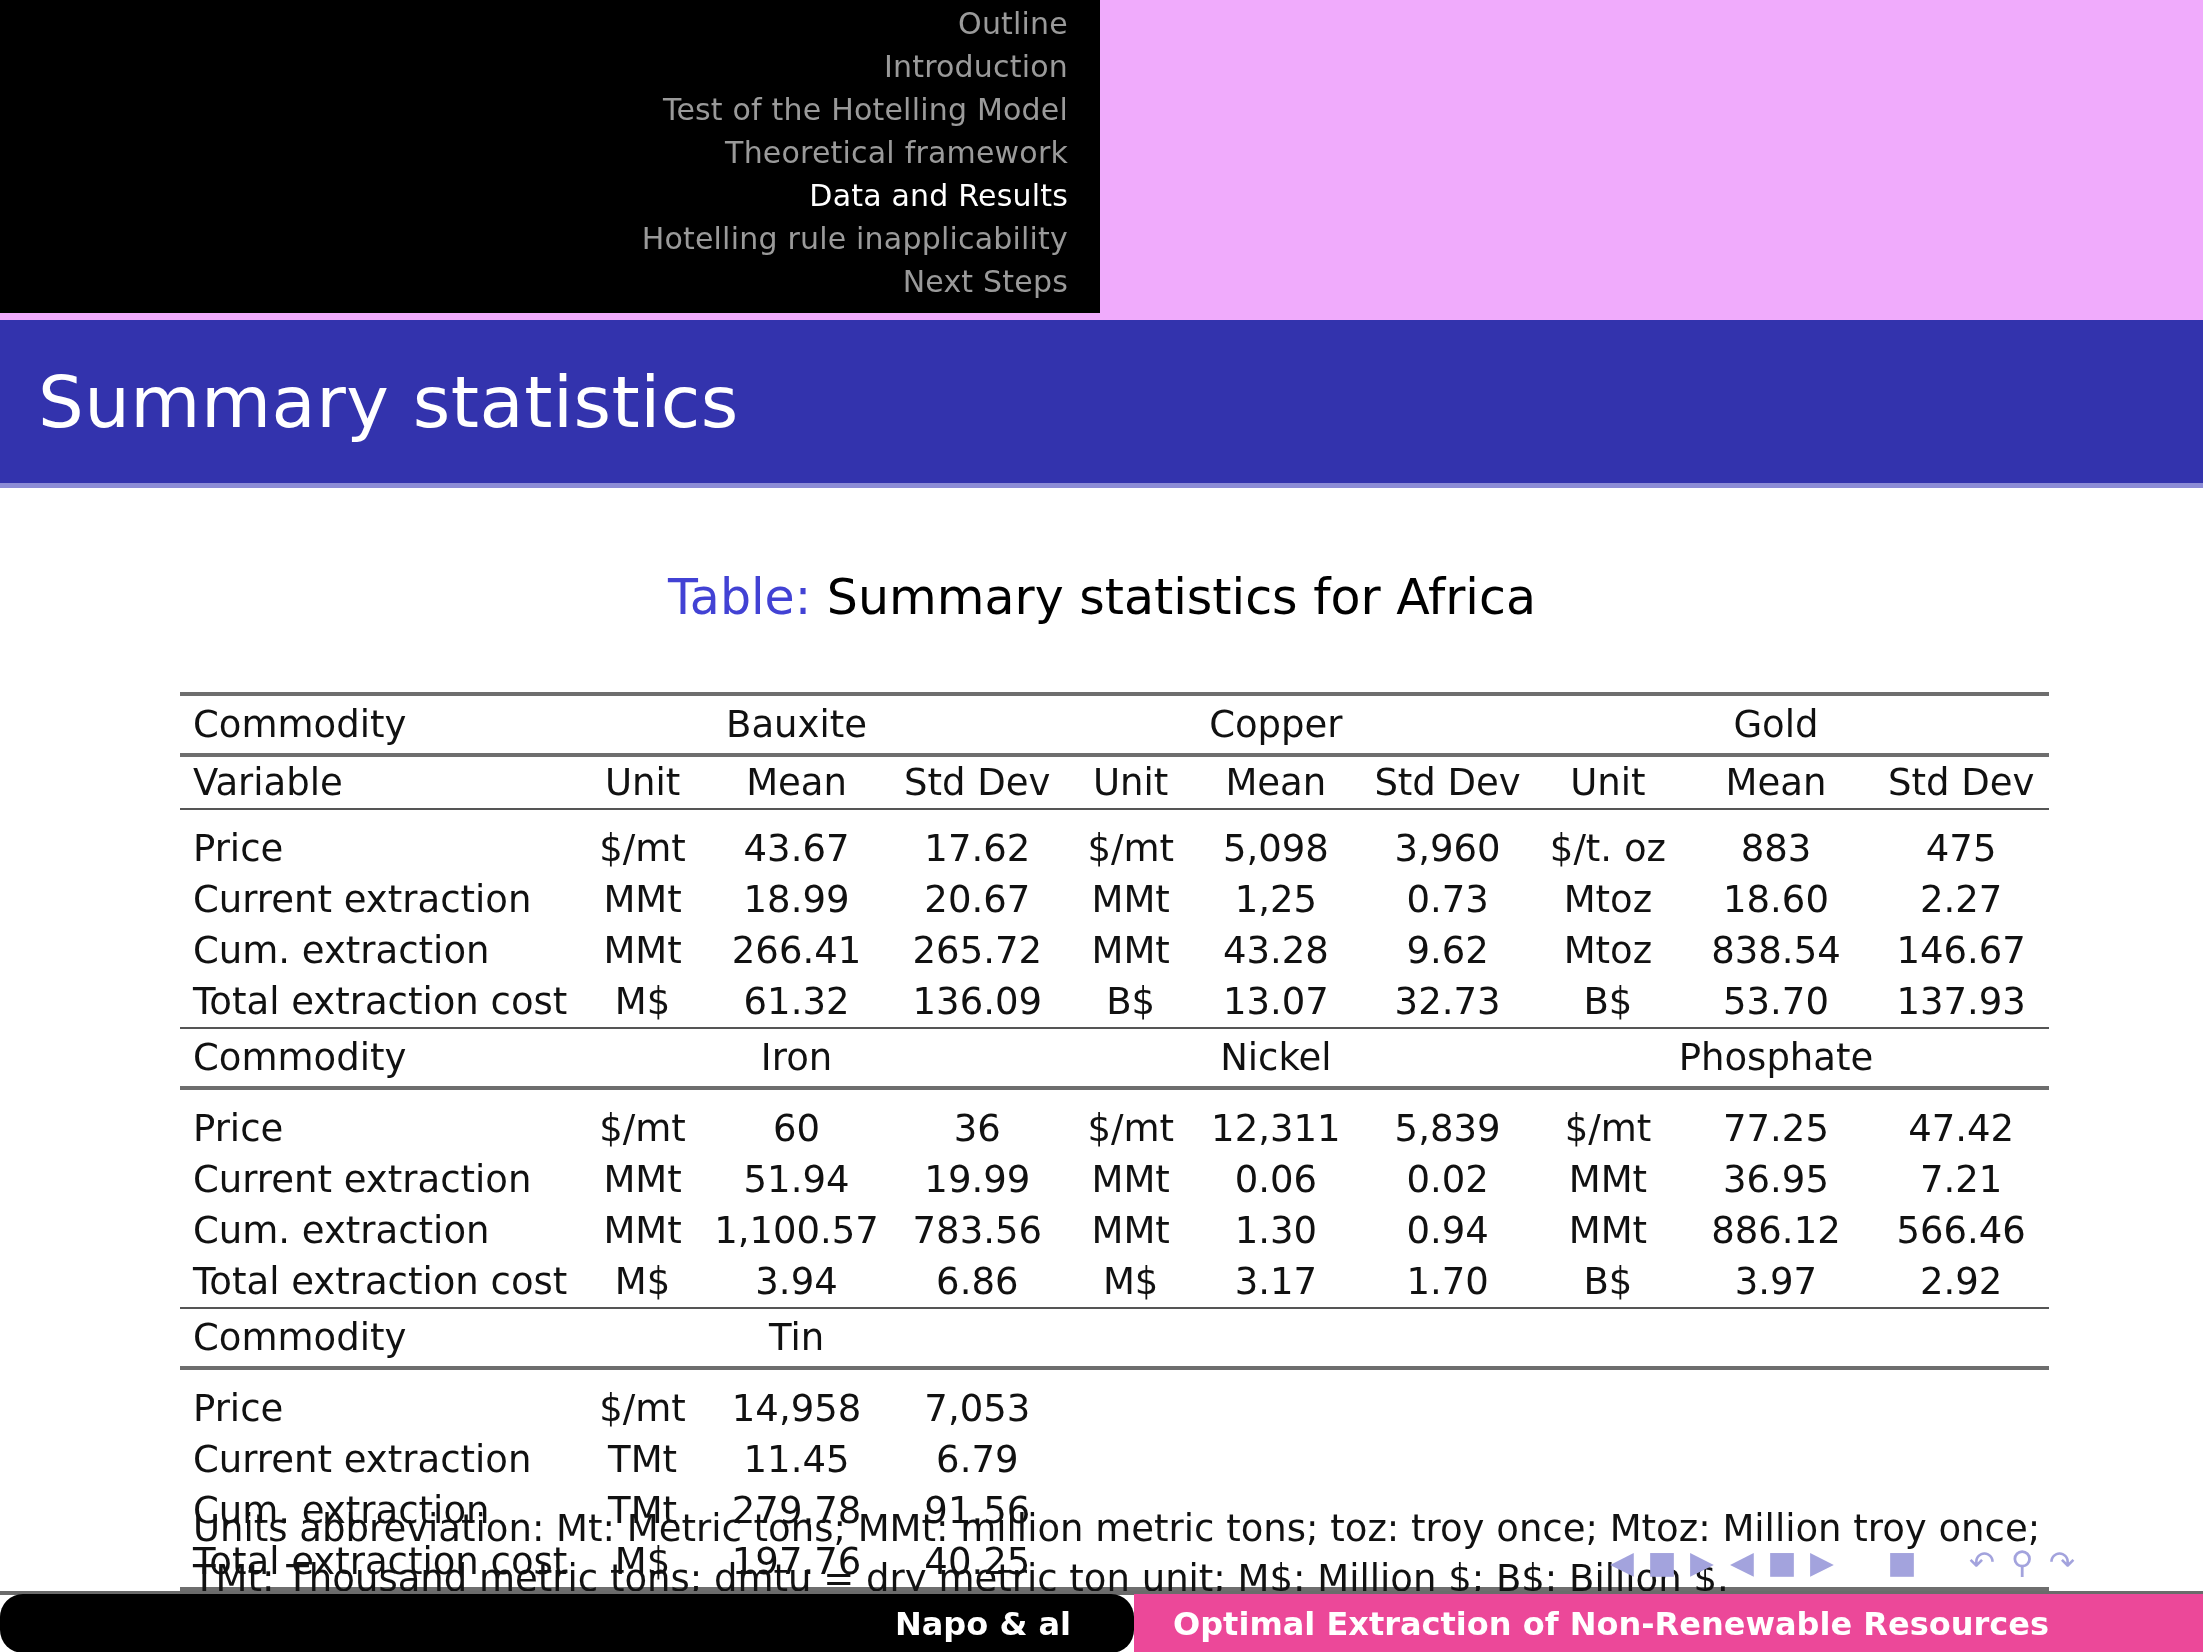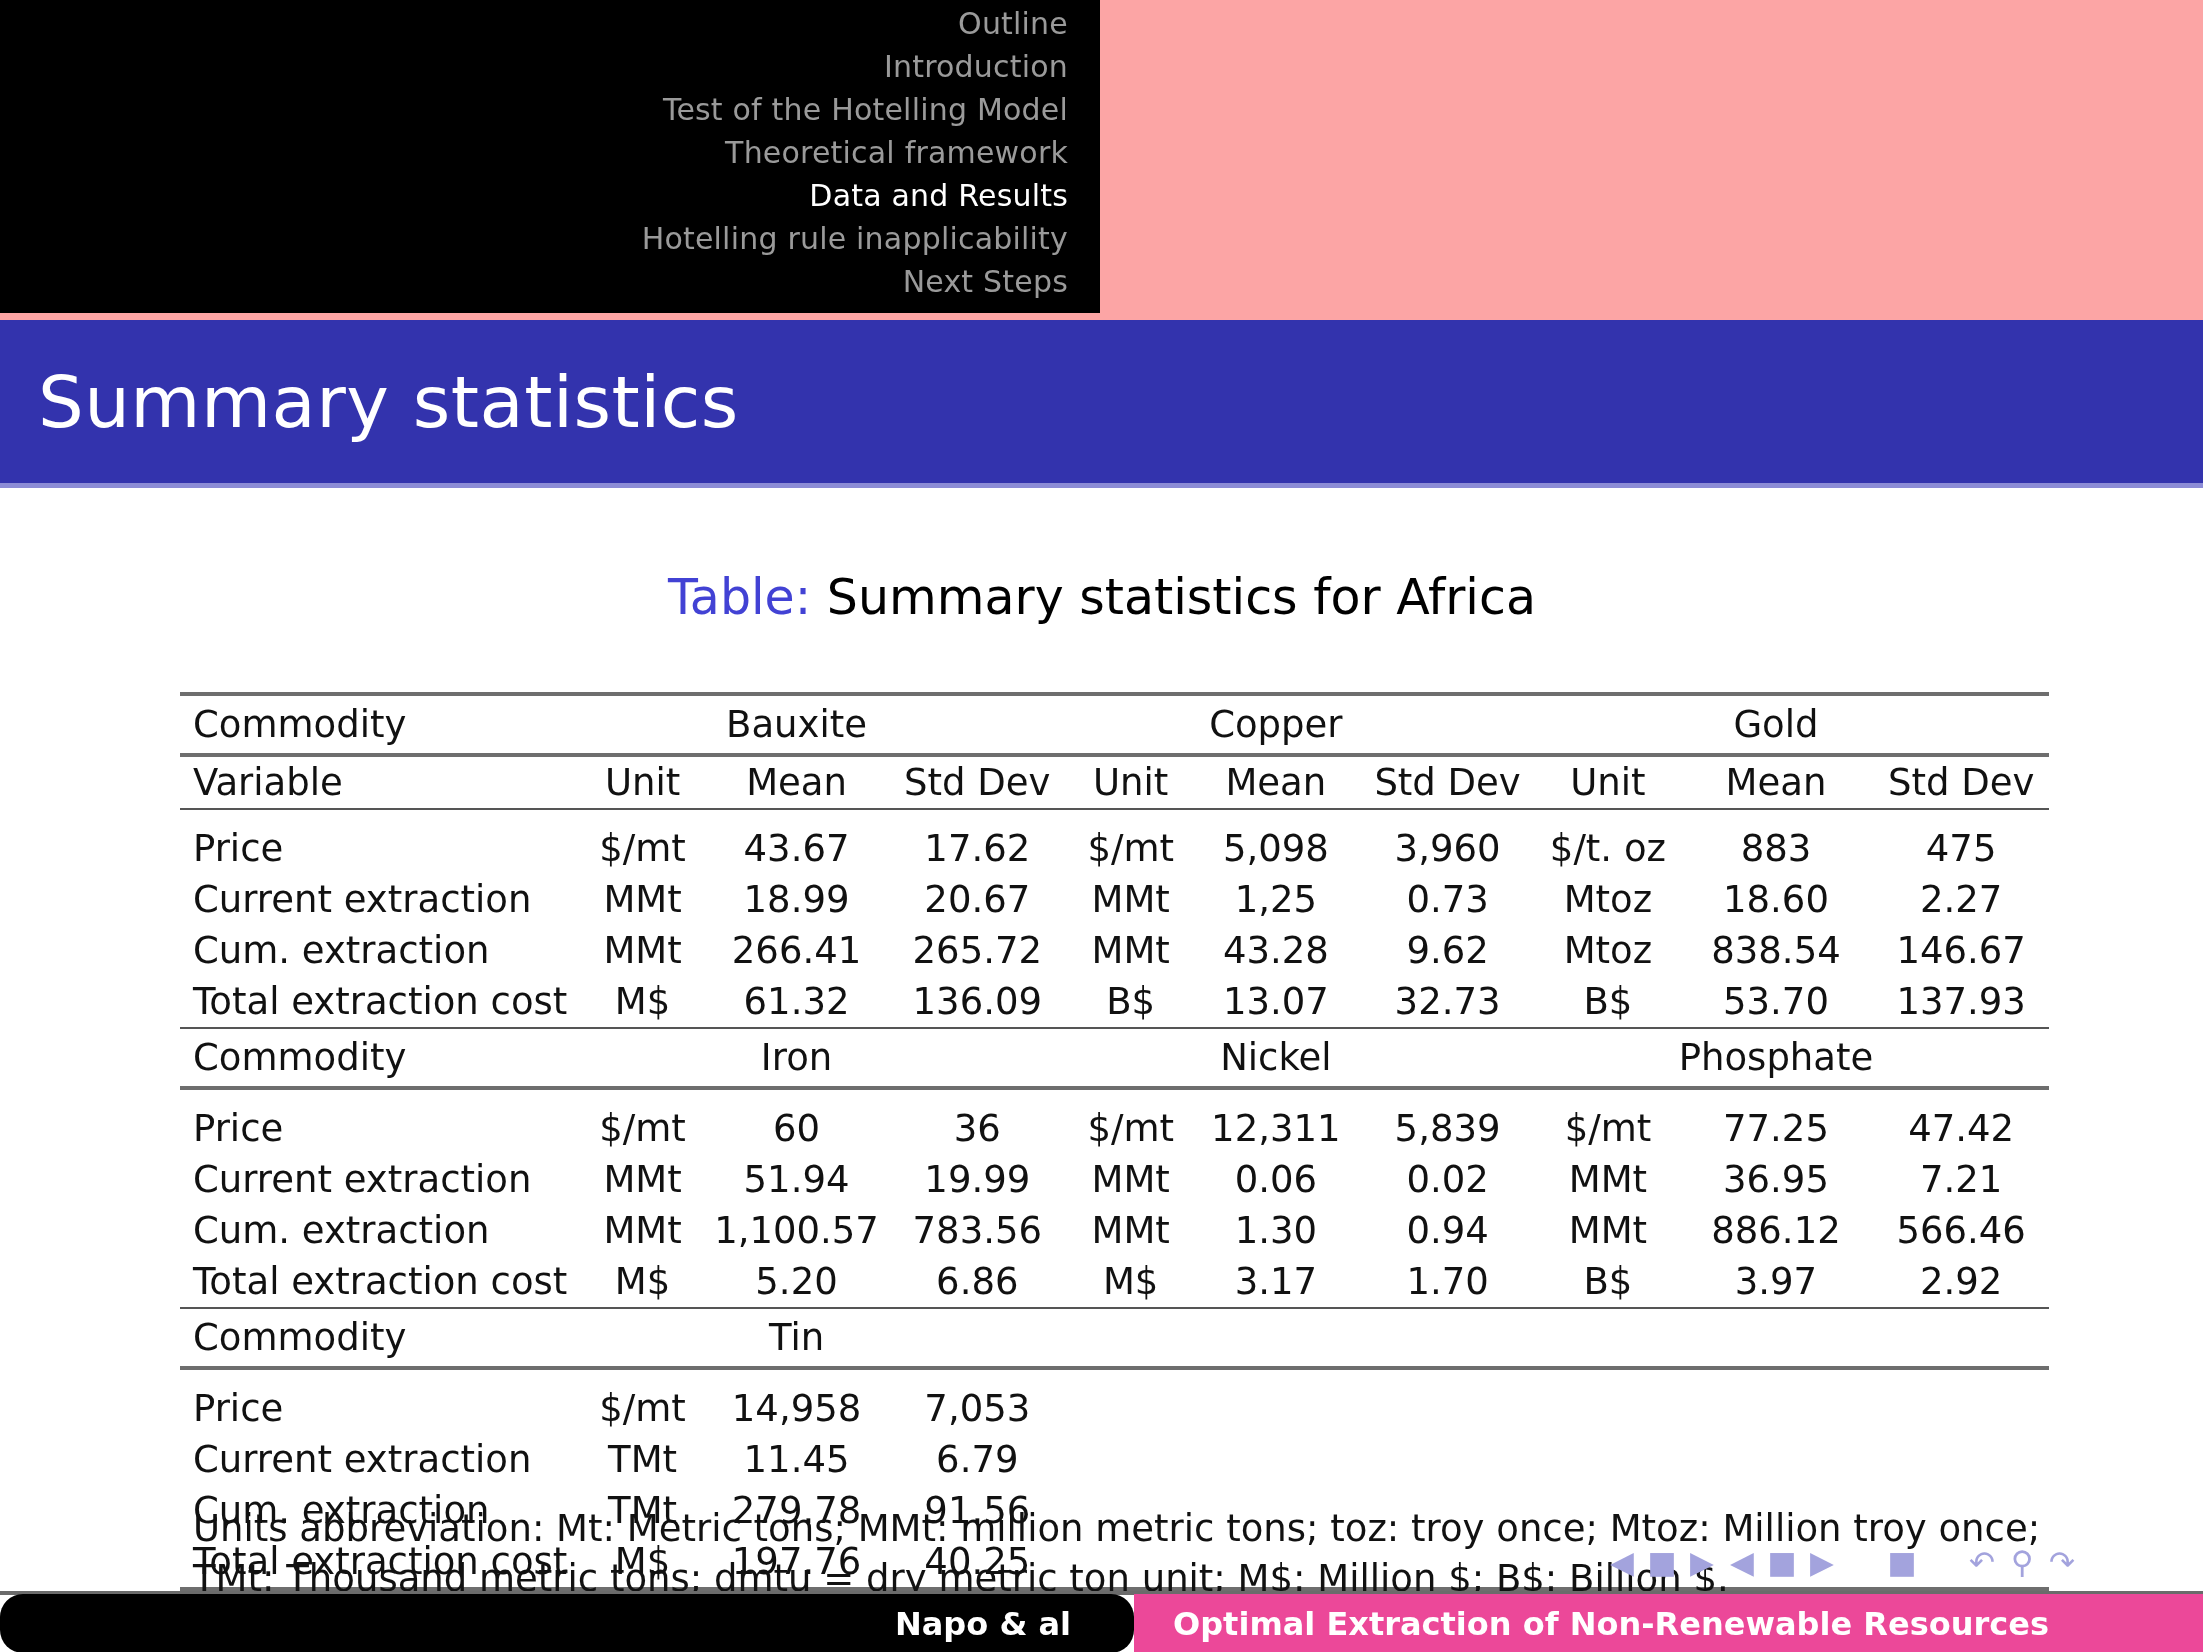--- a/index.html
+++ b/index.html
@@ -14,21 +14,21 @@
     font-family: "DejaVu Sans", sans-serif;
     overflow: hidden;
   }
 
   
   .nav-wrap {
     position: absolute;
     left: 0; top: 0;
     width: 2204px;
     height: 320px;
-    background: #fca5a5;
+    background: #f0abfc;
   }
   .nav-box {
     position: absolute;
     left: 0; top: 0;
     width: 1100px;
     height: 313px;
     background: #000000;
     box-sizing: border-box;
     padding: 1.8px 32px 0 0;
     display: flex;
@@ -372,21 +372,21 @@
         <td class="c-u2">MMt</td>
         <td class="c-m2">1.30</td>
         <td class="c-s2">0.94</td>
         <td class="c-u3">MMt</td>
         <td class="c-m3">886.12</td>
         <td class="c-s3">566.46</td>
       </tr>
       <tr class="rule-thin">
         <td class="c-var">Total extraction cost</td>
         <td class="c-u1">M$</td>
-        <td class="c-m1">5.20</td>
+        <td class="c-m1">3.94</td>
         <td class="c-s1">6.86</td>
         <td class="c-u2">M$</td>
         <td class="c-m2">3.17</td>
         <td class="c-s2">1.70</td>
         <td class="c-u3">B$</td>
         <td class="c-m3">3.97</td>
         <td class="c-s3">2.92</td>
       </tr>
 
       <tr class="grp-head rule-thick">

